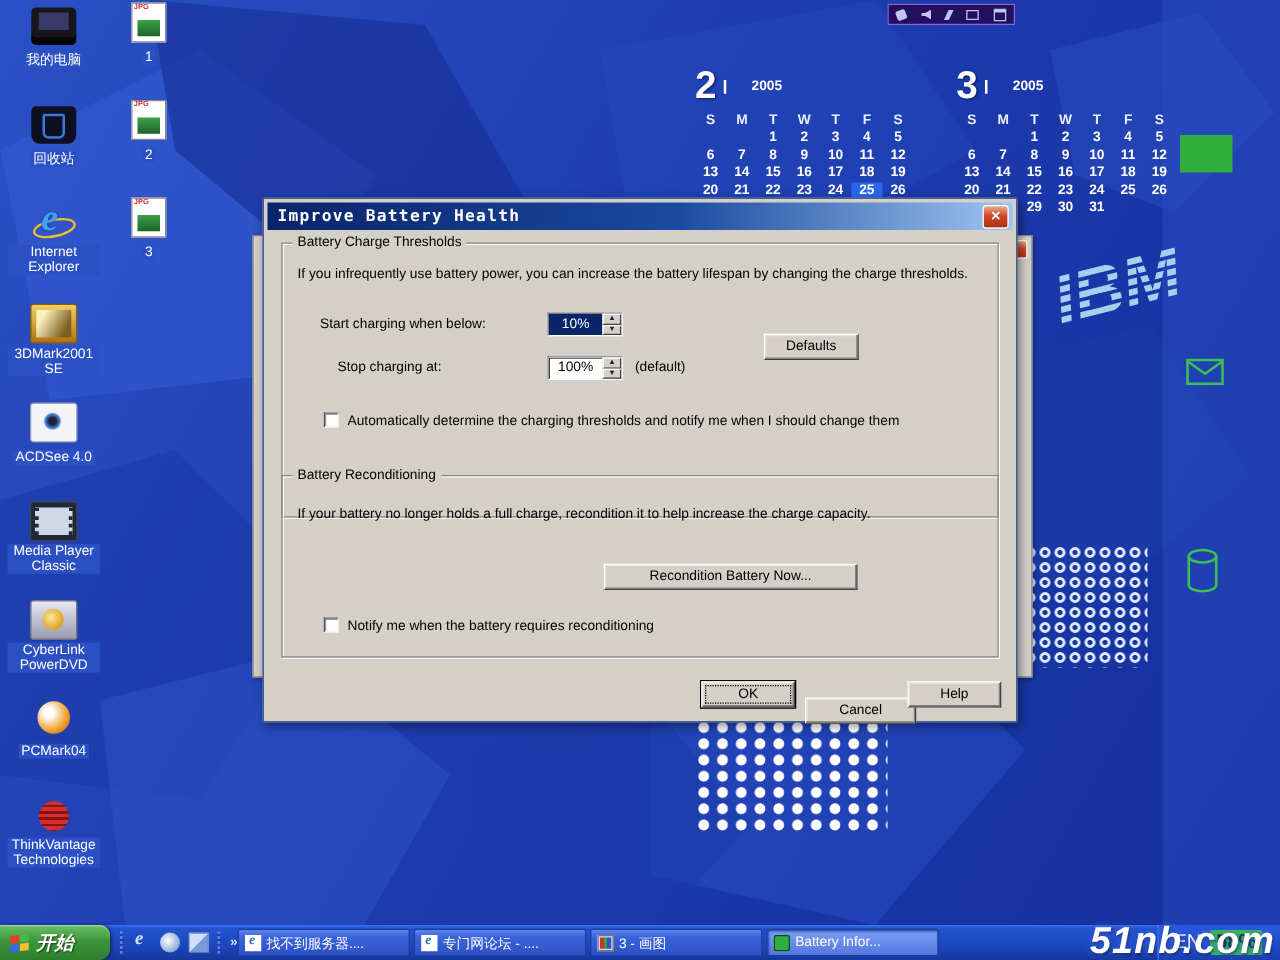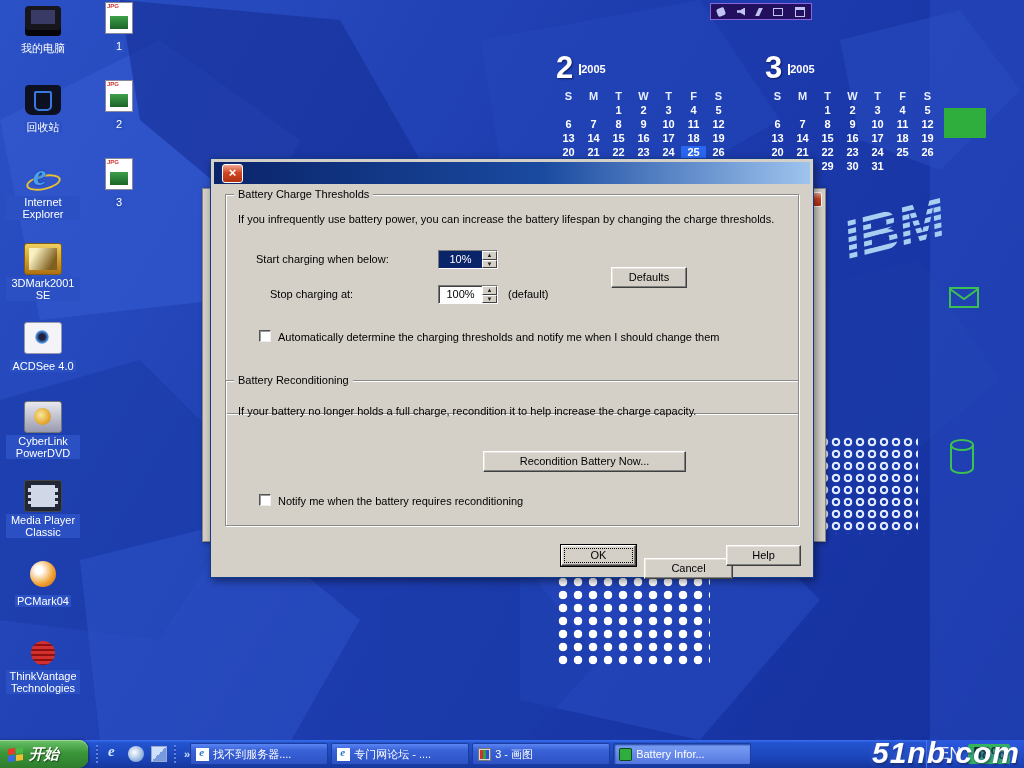--- a/index.html
+++ b/index.html
@@ -31,21 +31,21 @@
   .wicon.volume-icon{clip-path:polygon(0 35%,40% 35%,100% 0,100% 100%,40% 65%,0 65%);}
   .wicon.pen-icon{transform:skewX(-25deg);width:4px;}
   .wicon.display-icon{background:none;border:1px solid #cfd4ff;width:8px;height:6px;}
   .wicon.calendar-icon{background:none;border:1px solid #cfd4ff;box-shadow:inset 0 2px 0 #cfd4ff;}
 
   
   .cal{position:absolute;left:556px;top:52px;display:flex;gap:33px;color:#fff;z-index:1;}
   .cal-month{width:176px;}
   .cal-head{height:38px;display:flex;align-items:flex-start;}
   .cal-mnum{font-size:31px;font-weight:bold;line-height:32px;text-shadow:1px 1px 2px #0a1c60;}
-  .cal-year{font-size:11px;font-weight:bold;border-left:2px solid #fff;padding-left:0;margin:12px 0 0 6px;line-height:11px;}
+  .cal-year{font-size:11px;font-weight:bold;border-left:2px solid #fff;padding-left:20px;margin:12px 0 0 6px;line-height:11px;}
   .cal-grid{display:grid;grid-template-columns:repeat(7,25px);row-gap:1px;font-size:11px;font-weight:bold;text-align:center;}
   .cal-dh{color:#e8eeff;line-height:13px;}
   .cal-cell{line-height:13px;}
   .cal-hl{background:#2a66f0;border-radius:1px;}
 
   
   .icons-col{position:absolute;left:6px;top:6px;width:74px;z-index:2;}
   .dicon{height:79px;text-align:center;}
   .dico{width:36px;height:30px;margin:0 auto 2px;border-radius:3px;position:relative;}
   .dlabel{display:inline-block;max-width:72px;font-size:11px;line-height:12px;color:#fff;background:#2a50c4;padding:0 2px;}
@@ -314,22 +314,22 @@
         </div>
       </div>
     </div>
 
   <div class="icons-col">
       <div class="dicon"><div class="dico ic-my-computer"></div><div class="dlabel">我的电脑</div></div>
       <div class="dicon"><div class="dico ic-recycle-bin"></div><div class="dlabel">回收站</div></div>
       <div class="dicon"><div class="dico ic-internet-explorer"></div><div class="dlabel">Internet Explorer</div></div>
       <div class="dicon"><div class="dico ic-3dmark2001"></div><div class="dlabel">3DMark2001 SE</div></div>
       <div class="dicon"><div class="dico ic-acdsee"></div><div class="dlabel">ACDSee 4.0</div></div>
+      <div class="dicon"><div class="dico ic-mpc"></div><div class="dlabel">Media Player Classic</div></div>
       <div class="dicon"><div class="dico ic-powerdvd"></div><div class="dlabel">CyberLink PowerDVD</div></div>
-      <div class="dicon"><div class="dico ic-mpc"></div><div class="dlabel">Media Player Classic</div></div>
       <div class="dicon"><div class="dico ic-pcmark04"></div><div class="dlabel">PCMark04</div></div>
       <div class="dicon"><div class="dico ic-thinkvantage"></div><div class="dlabel">ThinkVantage Technologies</div></div>
     </div>
   <div class="files-col">
       <div class="ficon"><div class="fpage">
           <span class="ftype">JPG</span>
         </div><div class="dlabel">1</div></div>
       <div class="ficon"><div class="fpage">
           <span class="ftype">JPG</span>
         </div><div class="dlabel">2</div></div>
@@ -337,20 +337,21 @@
           <span class="ftype">JPG</span>
         </div><div class="dlabel">3</div></div>
     </div>
 
   <div class="bg-window">
     <div class="bg-close"></div>
   </div>
 
   <div class="dialog">
     <div class="titlebar">
+      <span class="title">Improve Battery Health</span>
       <span class="closebtn">×</span>
     </div>
     <div class="dlg-body">
 
       <div class="group g1">
         <span class="group-label">Battery Charge Thresholds</span>
         <div class="desc">If you infrequently use battery power, you can increase the battery lifespan by changing the charge thresholds.</div>
 
         <span class="flabel" style="left:30px;top:58px;">Start charging when below:</span>
         <span class="spin" style="left:212px;top:55px;">

